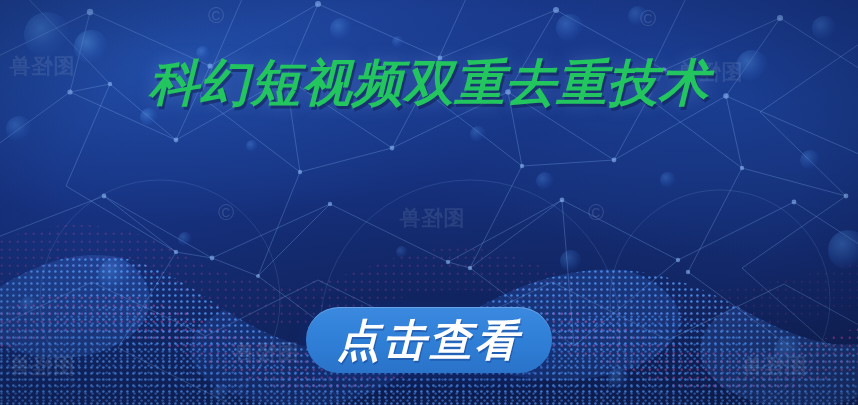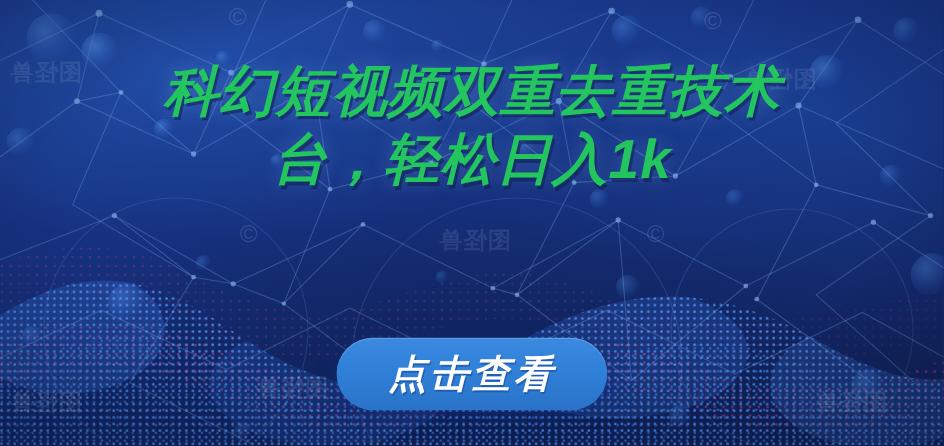--- a/index.html
+++ b/index.html
@@ -104,21 +104,21 @@
     border-radius: 33px;
     background: linear-gradient(180deg, #3b8ae0 0%, #2f7ed6 55%, #2a73c9 100%);
     box-shadow:
       0 4px 16px rgba(18,50,130,0.55),
       inset 0 1px 0 rgba(255,255,255,0.22);
     cursor: pointer;
     padding: 0;
   }
   .cta-label {
     color: #ffffff;
-    font-size: 35px;
+    font-size: 43px;
     font-weight: 700;
     font-style: italic;
     letter-spacing: 3px;
     line-height: 1;
     text-shadow: 1px 2px 0 rgba(20,60,140,0.45);
     white-space: nowrap;
   }
 </style>
 </head>
 <body>
@@ -289,21 +289,20 @@
     <span class="wm" style="left:398px; top:204px;">图怪兽</span>
 
     <span class="wm-c" style="left:218px; top:202px;">©</span>
     <span class="wm-c" style="left:588px; top:202px;">©</span>
     <span class="wm-c" style="left:208px; top:5px;">©</span>
     <span class="wm-c" style="left:640px; top:8px;">©</span>
   </div>
 
   <div class="headline">
     <span class="hl-line">科幻短视频双重去重技术</span>
-    <span class="hl-line">台，轻松日入1k</span>
   </div>
 
   <div class="cta-wrap">
     <button class="cta-btn">
       <span class="cta-label">点击查看</span>
     </button>
   </div>
 
 </div>
 

